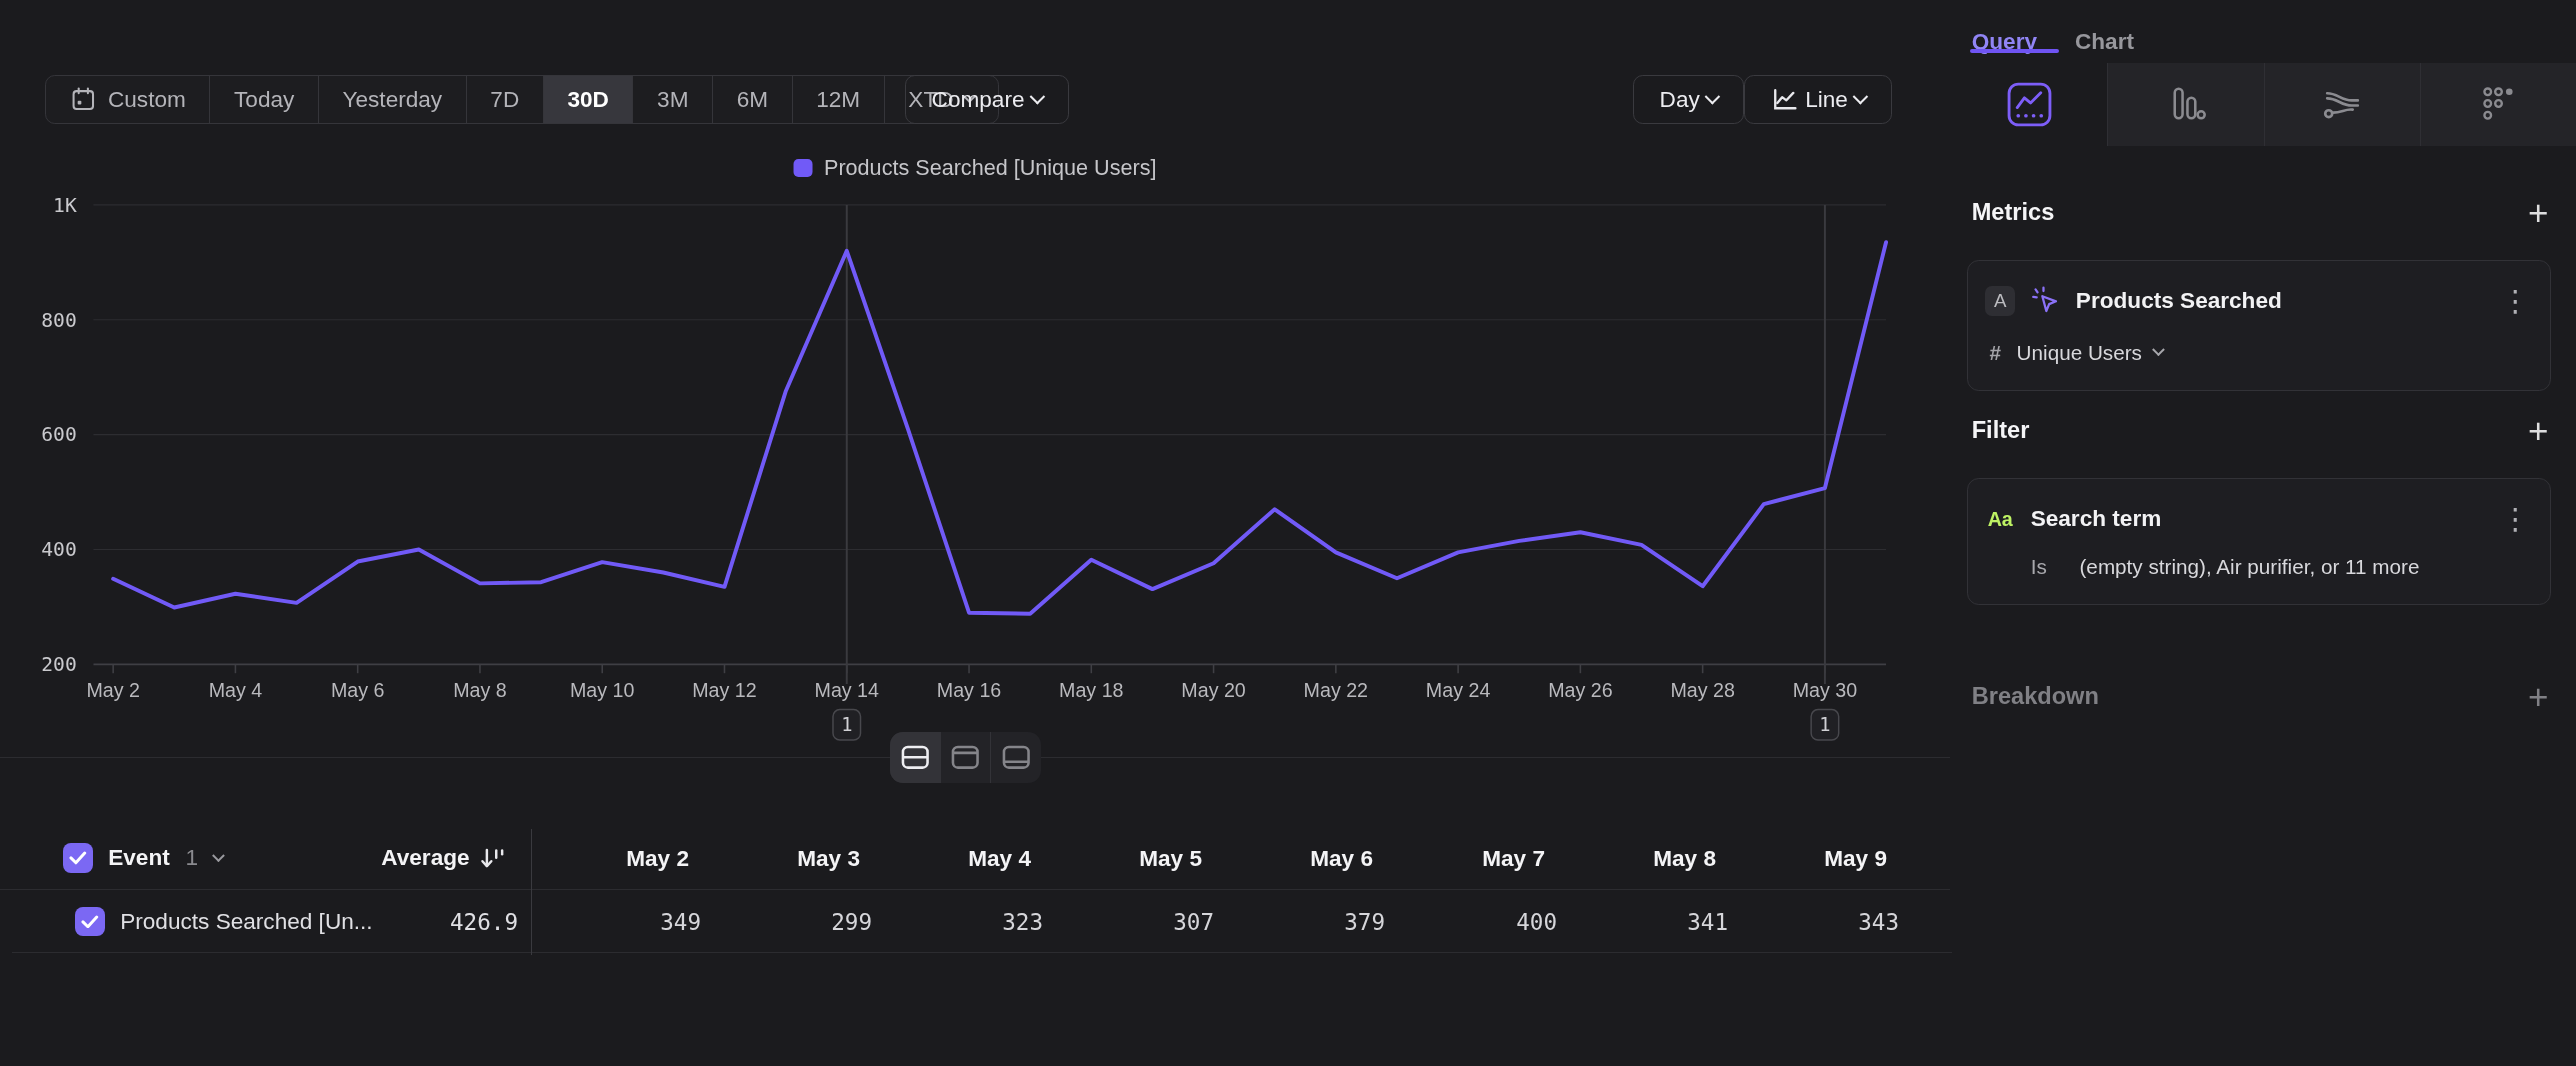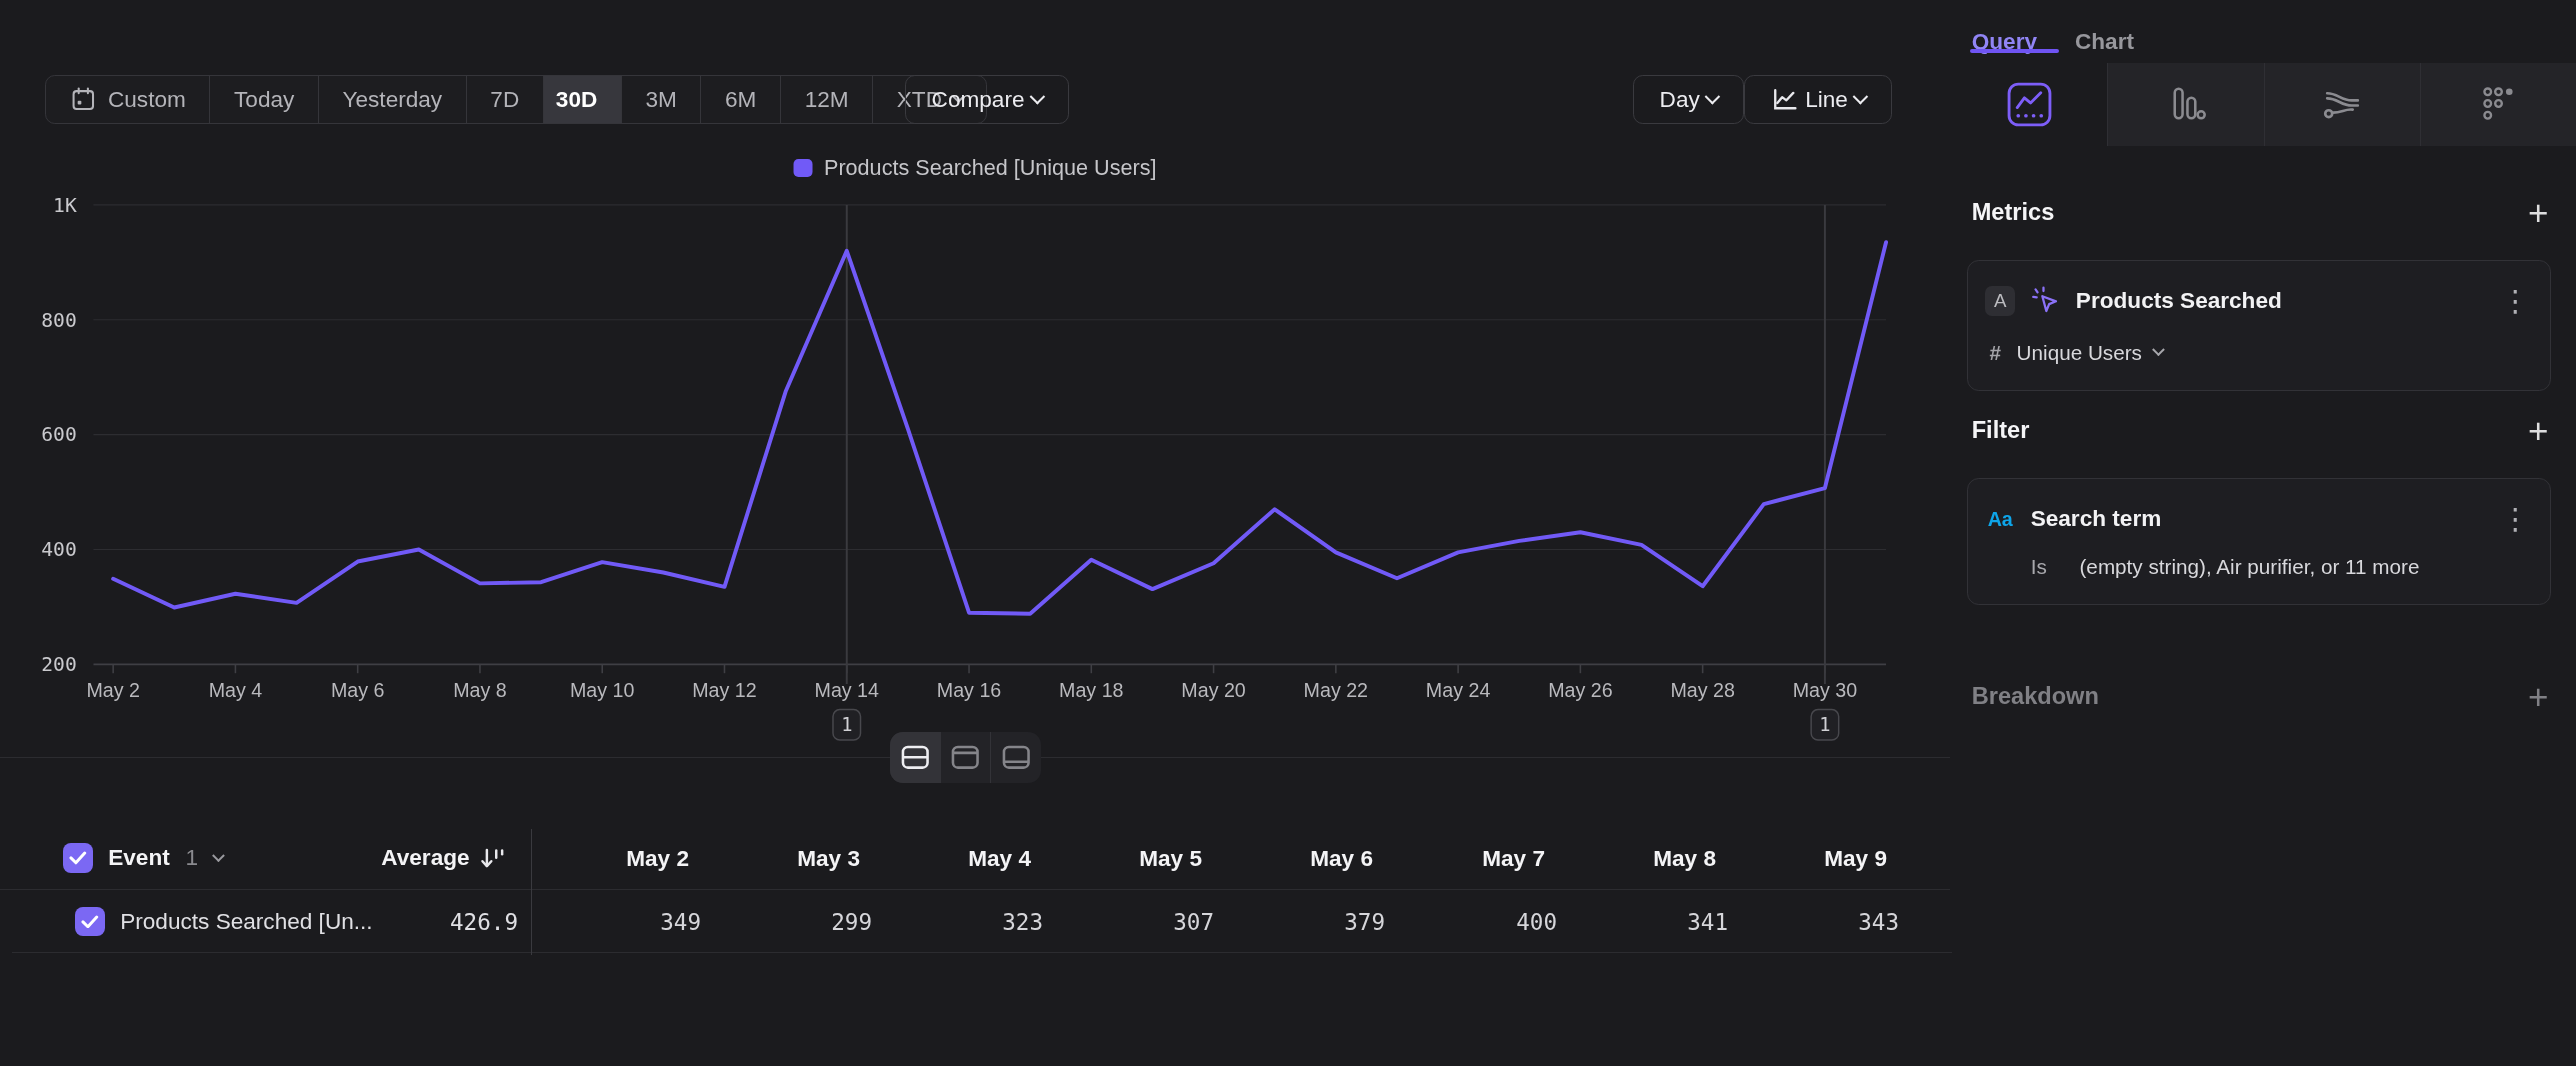--- a/index.html
+++ b/index.html
@@ -8,21 +8,21 @@
   #app { position:relative; width:2576px; height:1067px; background:#1b1b1e; }
   #main { position:absolute; left:0; top:0; width:1950px; height:1067px; }
   #sidebar { position:absolute; left:1952px; top:0; width:624px; height:1067px; background:#1b1b1e; }
 
   
   #range-bar { position:absolute; left:45px; top:75px; height:49px; display:flex; align-items:stretch;
     border:1px solid #35353a; border-radius:9.8px; background:#1d1d20; overflow:hidden; }
   .seg { display:flex; align-items:center; gap:11.8px; padding:0 23.6px; font-size:22.6px; color:#b4b4b9;
     border-right:1px solid #35353a; cursor:pointer; white-space:nowrap; }
   .seg:last-child { border-right:none; }
-  .seg.sel { background:#37373d; color:#ffffff; font-weight:bold;padding-left:12px; }
+  .seg.sel { background:#37373d; color:#ffffff; font-weight:bold; }
   .btn { position:absolute; top:75px; height:49px; display:flex; align-items:center; gap:7px;
     padding:0 25.6px; border:1px solid #3a3a3f; border-radius:9.8px; color:#ececf0; font-size:22.6px; cursor:pointer; }
   .chev { width:10.8px; height:10.8px; border-right:2.5px solid currentColor; border-bottom:2.5px solid currentColor;
     transform:rotate(45deg) translate(-2px,-2px); display:inline-block; flex:0 0 auto; }
   .chev.sm { width:8.9px; height:8.9px; border-width:2px; }
 
   
   #legend { position:absolute; top:155px; left:975px; transform:translateX(-50%);
     display:flex; align-items:center; gap:11.8px; }
   #legend .swatch { width:18.7px; height:18.7px; border-radius:4.9px; }
@@ -78,21 +78,21 @@
 
   .card { position:absolute; left:14.8px; width:584px; background:#1e1e22; border:1px solid #323237; border-radius:11.8px; }
   .card-row1 { position:absolute; left:17.7px; right:19.7px; top:21.6px; height:37px; display:flex; align-items:center; gap:15.7px; }
   .card-row2 { position:absolute; left:21.6px; right:19.7px; bottom:21.6px; height:31.5px; display:flex; align-items:center; gap:15.7px; }
   .letter-badge { width:29.5px; height:29.5px; border-radius:6.9px; background:#2e2e33; color:#bcbcc0;
     font-size:18.7px; display:flex; align-items:center; justify-content:center; flex:0 0 auto; }
   .card-name { font-size:22.6px; font-weight:bold; color:#f2f2f4; flex:1; }
   .kebab { color:#b0b0b5; font-size:29.5px; line-height:0.8; cursor:pointer; letter-spacing:0; }
   .hash { font-size:20.7px; color:#a3a3a8; font-weight:bold; }
   .measure { font-size:20.7px; color:#d8d8dc; display:flex; align-items:center; gap:11.8px; cursor:pointer; }
-  .aa { font-size:19.7px; color:#0ea5e9; font-weight:bold; width:29.5px; text-align:center; flex:0 0 auto;}
+  .aa { font-size:19.7px; color:#bef264; font-weight:bold; width:29.5px; text-align:center; flex:0 0 auto;}
   .op { font-size:20.7px; color:#a8a8ad; width:33px; }
   .filter-value { font-size:20.7px; color:#d8d8dc; }
 </style>
 </head>
 <body>
 
 <div id="app">
 
   <div id="main">
 

